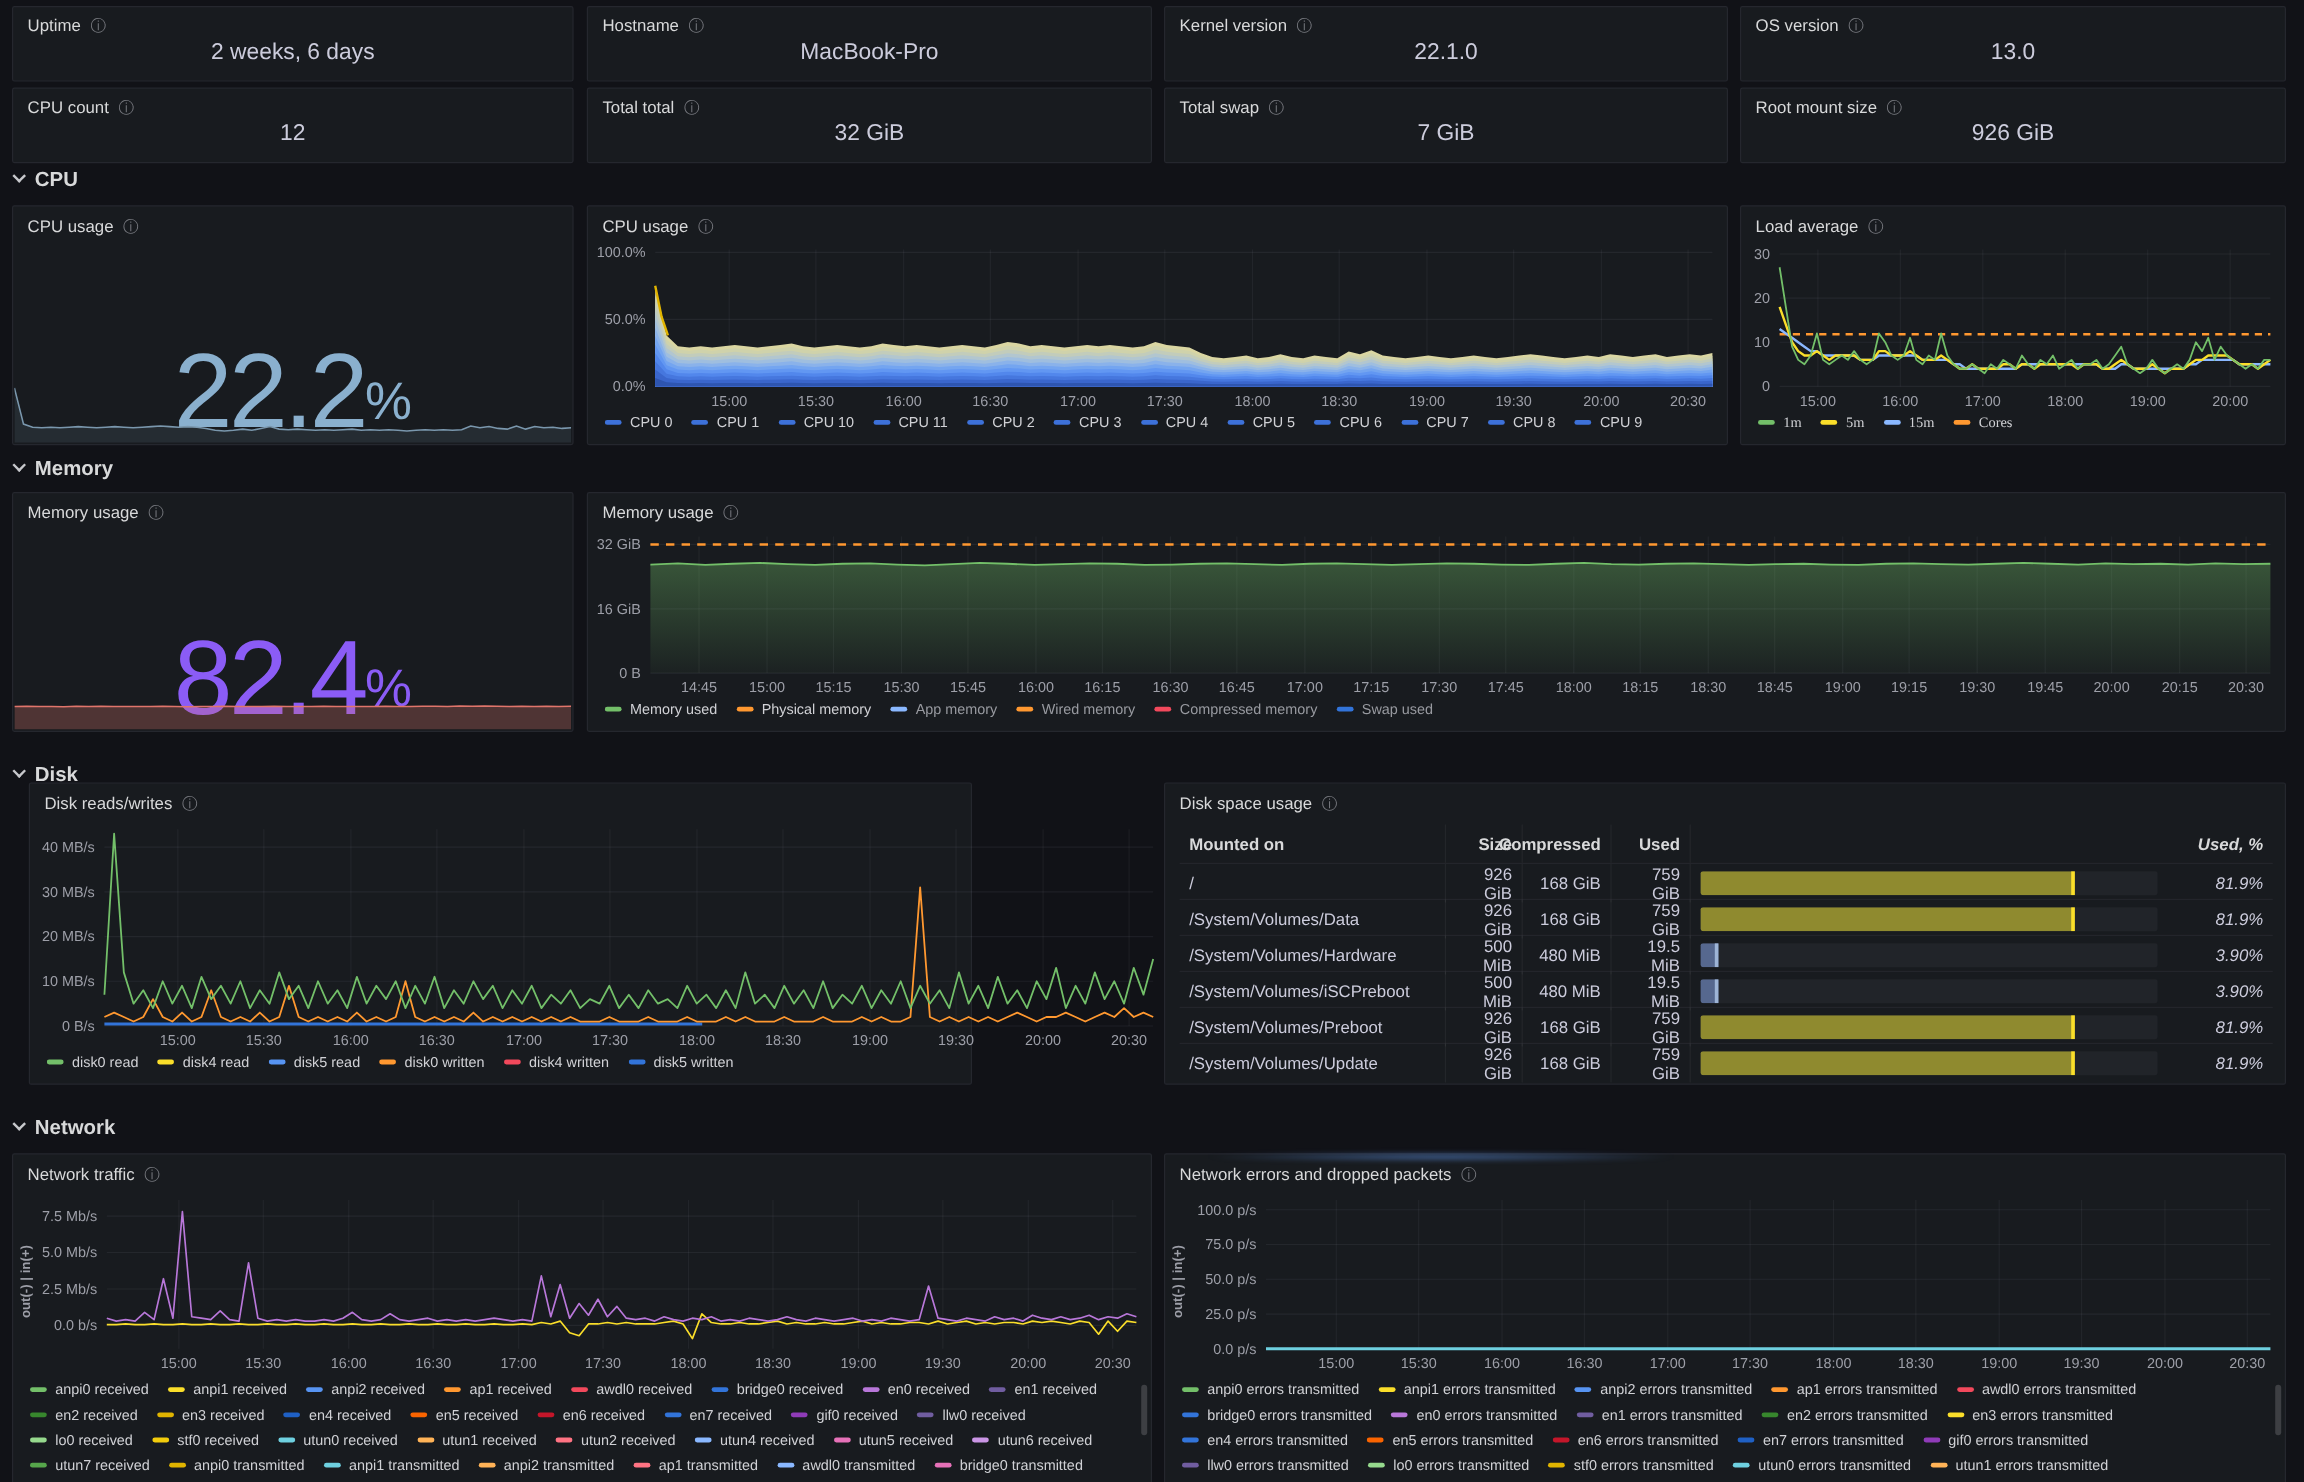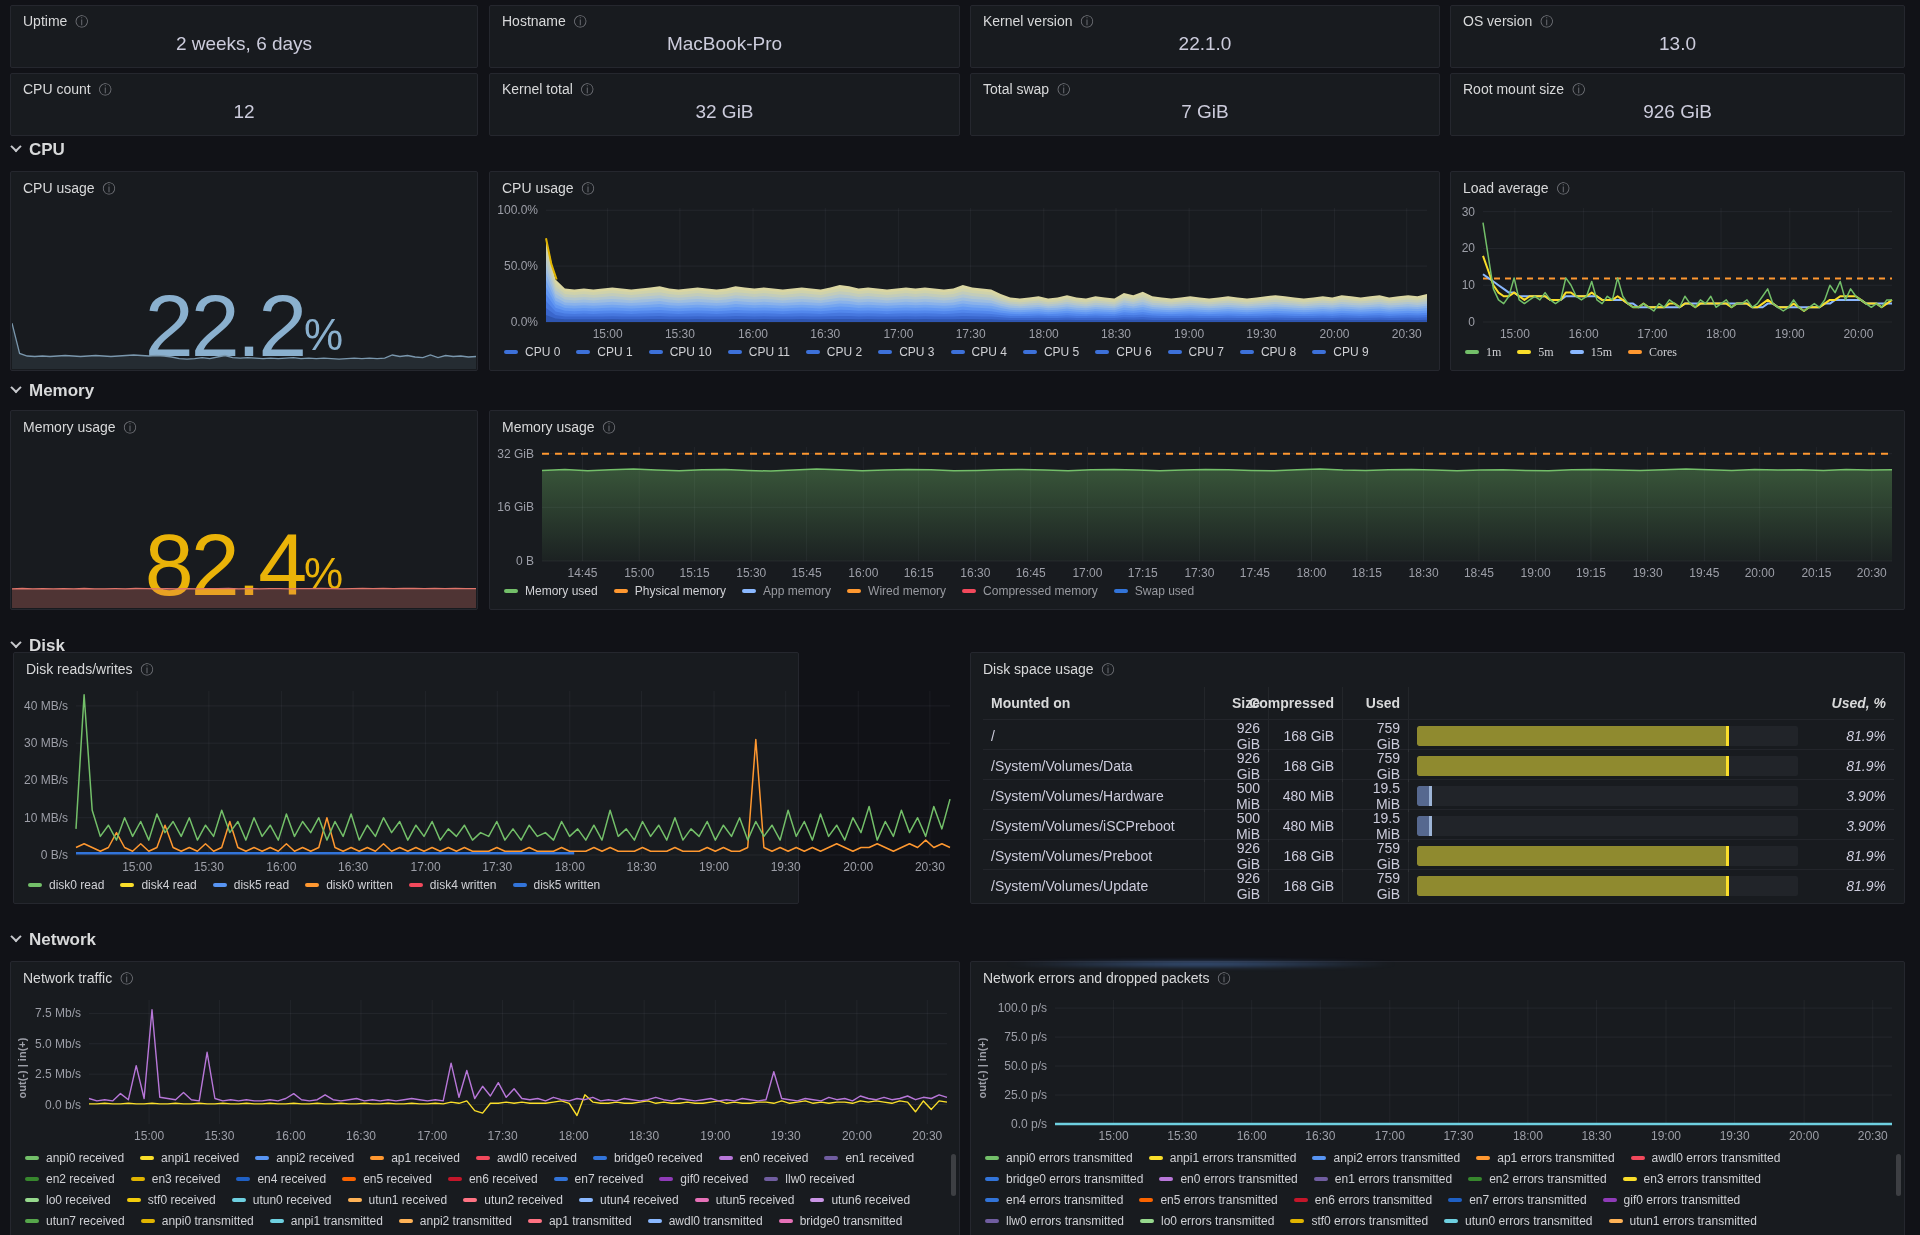--- a/index.html
+++ b/index.html
@@ -45,21 +45,21 @@
   #p-s0{left:10px;top:5px;width:468px;height:63px;}   #p-s1{left:489px;top:5px;width:471px;height:63px;}
   #p-s2{left:970px;top:5px;width:470px;height:63px;}  #p-s3{left:1450px;top:5px;width:455px;height:63px;}
   #p-s4{left:10px;top:73px;width:468px;height:63px;}  #p-s5{left:489px;top:73px;width:471px;height:63px;}
   #p-s6{left:970px;top:73px;width:470px;height:63px;} #p-s7{left:1450px;top:73px;width:455px;height:63px;}
   #h-cpu{left:12px;top:140px;} #h-mem{left:12px;top:381px;} #h-disk{left:12px;top:636px;} #h-net{left:12px;top:930px;}
   #p-cpu-stat{left:10px;top:171px;width:468px;height:200px;}
   #p-cpu-chart{left:489px;top:171px;width:951px;height:200px;}
   #p-load{left:1450px;top:171px;width:455px;height:200px;}
   #p-mem-stat{left:10px;top:410px;width:468px;height:200px;}
   #p-mem-chart{left:489px;top:410px;width:1416px;height:200px;}
-  #p-disk-chart{left:13px;top:652px;width:786px;height:252px;}
+  #p-disk-chart{left:24px;top:652px;width:786px;height:252px;}
   #p-disk-table{left:970px;top:652px;width:935px;height:252px;}
   #p-net-traffic{left:10px;top:961px;width:950px;height:300px;}
   #p-net-errors{left:970px;top:961px;width:935px;height:300px;}
   #c-cpu{left:6px;right:6px;top:30px;height:140px;}
   #c-load{left:6px;right:6px;top:30px;height:140px;}
   #c-mem{left:6px;right:6px;top:30px;height:140px;}
   #c-disk{left:6px;right:6px;top:32px;height:190px;}
   #c-ntr{left:22px;right:6px;top:32px;height:150px;}
   #c-ner{left:22px;right:6px;top:32px;height:150px;}
   #l-cpu{bottom:4px;height:22px;} #l-load{bottom:4px;height:22px;font-family:Liberation Serif, serif;} #l-mem{bottom:4px;height:22px;}
@@ -103,21 +103,21 @@
   </div>
   <div class="panel" id="p-s4">
     <div class="stat-label-row">
         <span>CPU count</span>
         <span class="info">ⓘ</span>
       </div>
     <div class="stat-val">12</div>
   </div>
   <div class="panel" id="p-s5">
     <div class="stat-label-row">
-        <span>Kernel total</span>
+        <span>Total total</span>
         <span class="info">ⓘ</span>
       </div>
     <div class="stat-val">32 GiB</div>
   </div>
   <div class="panel" id="p-s6">
     <div class="stat-label-row">
         <span>Total swap</span>
         <span class="info">ⓘ</span>
       </div>
     <div class="stat-val">7 GiB</div>
@@ -267,21 +267,21 @@
         <span class="li"><i style="background:#8AB8FF"></i>15m</span>
         <span class="li"><i style="background:#FF9830"></i>Cores</span>
       </div>
   </div>
 
   <div class="panel" id="p-mem-stat">
     <div class="p-title">
         <span>Memory usage</span>
         <span class="info">ⓘ</span>
       </div>
-    <div class="bigstat" style="color: #eab308;">
+    <div class="bigstat" style="color: #8b5cf6;">
       <span class="num">82.4</span>
         <span class="unit">%</span>
     </div>
     <div class="spark" style="height:62px"><svg width="464" height="62">
           <polygon points="0,62 0.0,42.8 10.3,42.5 20.6,42.8 30.9,42.7 41.2,42.9 51.6,42.6 61.9,42.8 72.2,42.5 82.5,42.8 92.8,42.8 103.1,42.7 113.4,42.8 123.7,42.5 134.0,42.7 144.4,42.9 154.7,42.7 165.0,42.8 175.3,42.6 185.6,42.8 195.9,42.7 206.2,42.7 216.5,42.5 226.8,42.8 237.2,42.7 247.5,42.8 257.8,42.6 268.1,42.7 278.4,42.8 288.7,42.7 299.0,42.7 309.3,42.5 319.6,42.7 330.0,42.8 340.3,42.6 350.6,42.5 360.9,42.7 371.2,42.4 381.5,42.6 391.8,42.3 402.1,42.5 412.4,42.7 422.8,42.5 433.1,42.7 443.4,42.5 453.7,42.7 464.0,42.6 464,62" fill="rgba(224,117,107,0.28)"></polygon>
           <polyline points="0.0,42.8 10.3,42.5 20.6,42.8 30.9,42.7 41.2,42.9 51.6,42.6 61.9,42.8 72.2,42.5 82.5,42.8 92.8,42.8 103.1,42.7 113.4,42.8 123.7,42.5 134.0,42.7 144.4,42.9 154.7,42.7 165.0,42.8 175.3,42.6 185.6,42.8 195.9,42.7 206.2,42.7 216.5,42.5 226.8,42.8 237.2,42.7 247.5,42.8 257.8,42.6 268.1,42.7 278.4,42.8 288.7,42.7 299.0,42.7 309.3,42.5 319.6,42.7 330.0,42.8 340.3,42.6 350.6,42.5 360.9,42.7 371.2,42.4 381.5,42.6 391.8,42.3 402.1,42.5 412.4,42.7 422.8,42.5 433.1,42.7 443.4,42.5 453.7,42.7 464.0,42.6" fill="none" stroke="#E0756B" stroke-width="1.3"></polyline>
         </svg></div>
   </div>
 
   <div class="panel" id="p-mem-chart">

